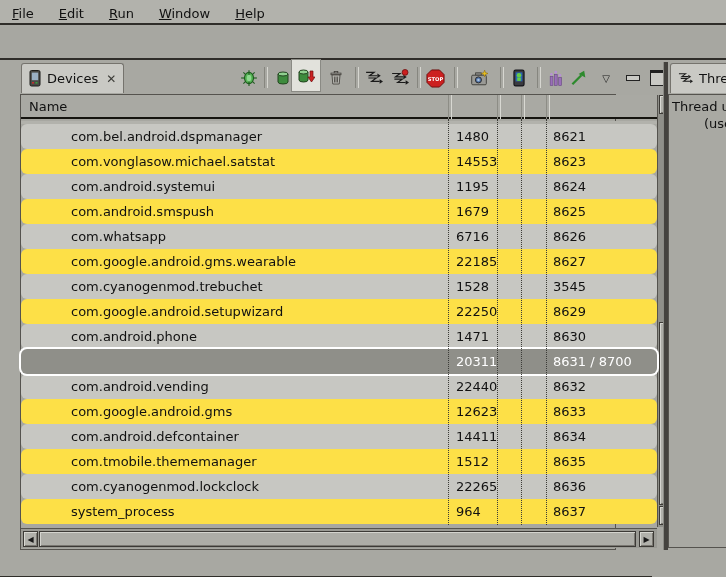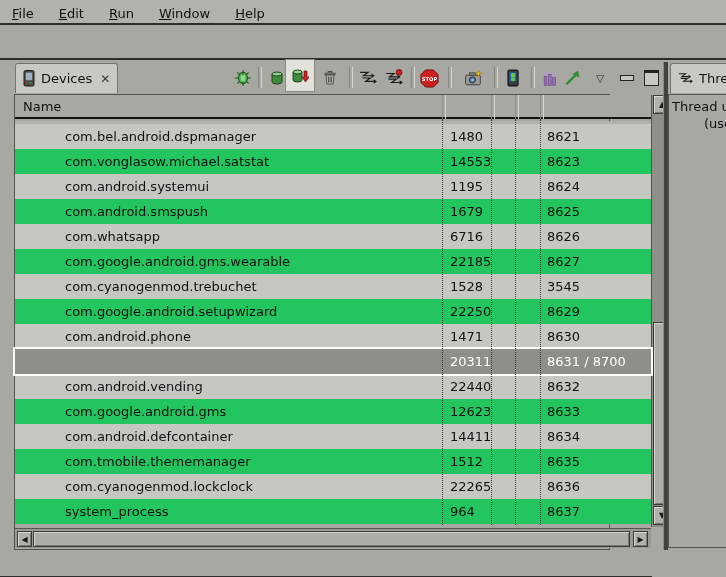--- a/index.html
+++ b/index.html
@@ -16,21 +16,21 @@
     display:flex;align-items:flex-end;padding-left:2px;box-sizing:border-box;
   }
   .menu-item{padding:2px 10px;margin-right:5px;cursor:default;}
   .menu-item u{text-decoration:underline;}
   
   .topstrip{
     position:absolute;left:0;top:27px;width:726px;height:33px;
     background:#a7a7a1;border-bottom:2px solid #2f2d29;box-sizing:border-box;
   }
   
-  .left-panel{position:absolute;left:12px;top:62px;width:663px;height:488px;padding-left:32px;}
+  .left-panel{position:absolute;left:18px;top:62px;width:663px;height:488px;padding-left:32px;}
   .panel-divider{position:absolute;left:663px;top:62px;width:4px;height:488px;
     background:#44423e;border-left:1px solid #8a8a84;}
   .right-panel{position:absolute;left:667px;top:62px;width:320px;height:488px;}
   
   .tab{
     position:absolute;top:1px;height:30px;background:#c9c9c4;
     border:1px solid #75736d;border-bottom:none;border-radius:3px 3px 0 0;
     display:flex;align-items:center;padding:0 7px;box-sizing:border-box;gap:6px;
   }
   .tab-label{white-space:nowrap;}
@@ -51,23 +51,23 @@
     border:1px solid #55534e;background:#a7a7a1;box-sizing:border-box;
   }
   .tbl-header{
     position:absolute;left:0;top:0;width:636px;height:24px;
     background:#a9a9a3;border-bottom:2px solid #15140f;box-sizing:border-box;
     display:flex;align-items:center;padding-left:8px;
   }
   .hdr-sep{position:absolute;top:0;height:24px;width:2px;border-left:1px solid #8d8d86;border-right:1px solid #d8d8d2;}
   .row-sliver{position:absolute;left:0;top:26px;width:636px;height:3px;background:#b2b2ac;}
   .rows{position:absolute;left:0;top:29px;width:636px;}
-  .trow{position:relative;width:636px;height:25px;}
+  .trow{position:relative;width:636px;height:25px;border-radius:6px;}
   .row-light{background:#c7c7c2;}
-  .row-dark{background:#22c55e;}
+  .row-dark{background:#fde047;}
   .row-selected{background:#8f8f89 !important;color:#ffffff;box-shadow:0 0 0 2px #ffffff;z-index:3;}
   .cell{position:absolute;top:0;height:25px;display:flex;align-items:center;white-space:nowrap;}
   .cell-name{left:50px;width:377px;overflow:hidden;}
   .cell-pid{left:435px;}
   .cell-port{left:532px;}
   .dotline{position:absolute;top:24px;height:406px;width:0;border-left:1px dotted #3c3c38;z-index:4;}
   
   .vsb{position:absolute;left:636px;top:0;width:20px;height:432px;background:#8f8f89;border-left:1px solid #55534e;box-sizing:border-box;}
   .hsb{position:absolute;left:0;top:433px;width:636px;height:20px;background:#9a9a94;border-top:1px solid #55534e;box-sizing:border-box;}
   .sb-btn{position:absolute;background:#b1b1ab;border:1px solid #3c3a36;

